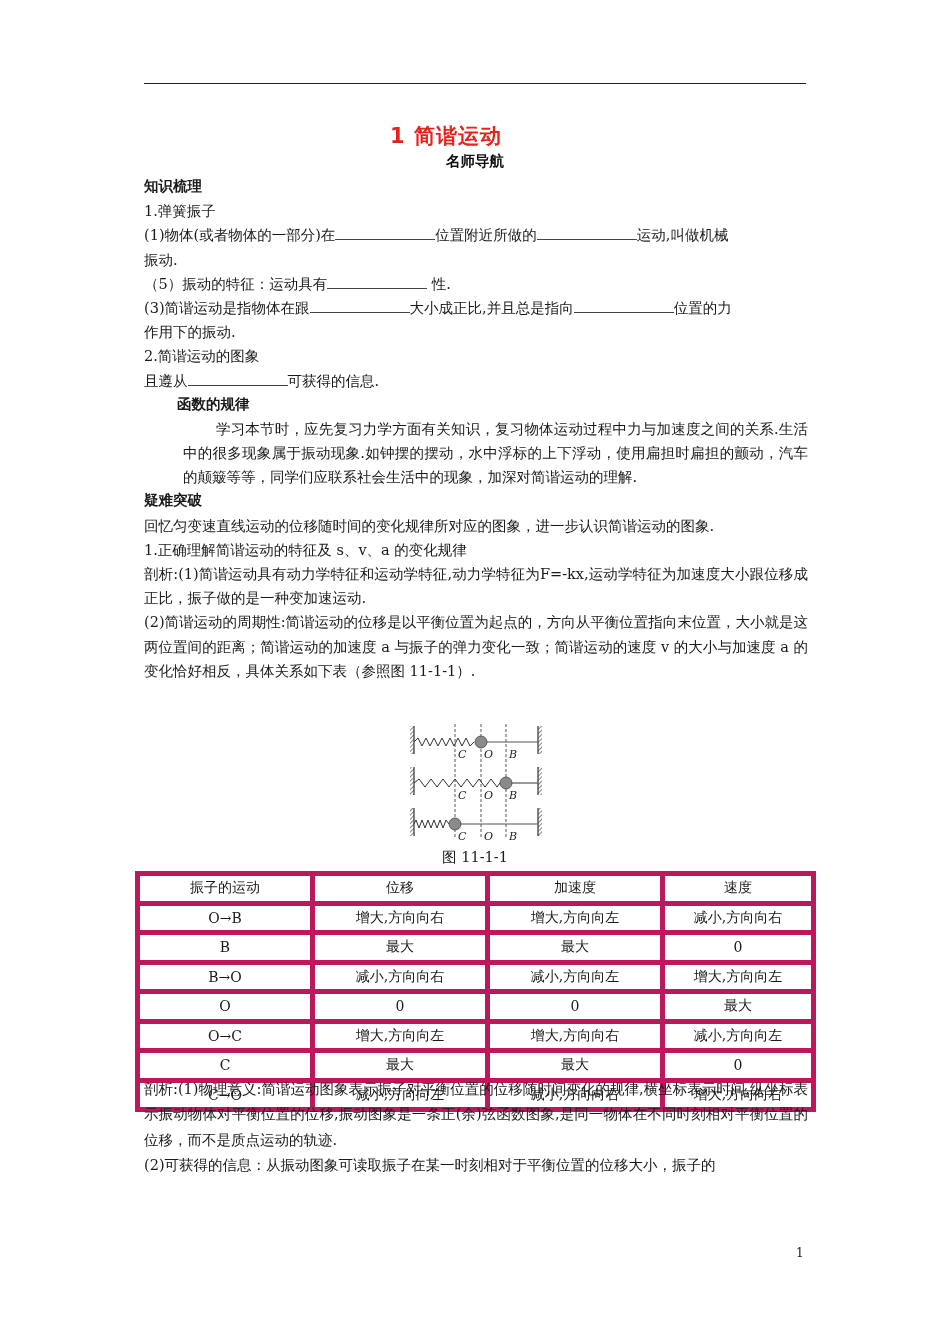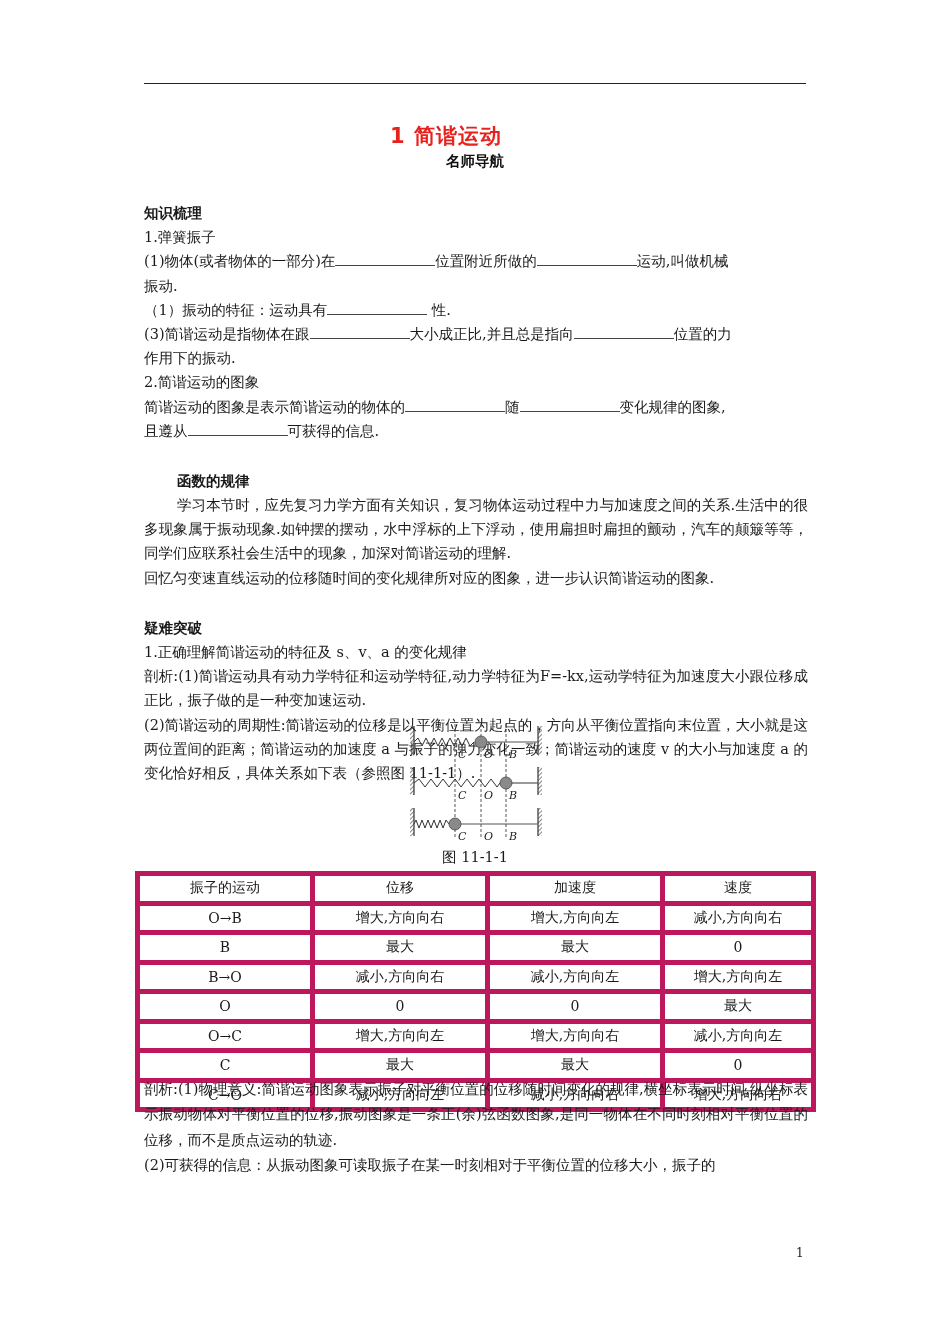--- a/index.html
+++ b/index.html
@@ -10,23 +10,23 @@
   }
   .page { position: absolute; left: 0; top: 0; width: 950px; height: 1344px; }
   .header-rule { position: absolute; left: 144px; top: 83px; width: 662px; height: 0; border-top: 1.5px solid #222; }
   .title { position: absolute; left: 0; width: 892px; top: 122px; text-align: center;
     font-family: "DejaVu Sans", "Liberation Sans", sans-serif; font-weight: bold; font-size: 21px; color: #e8211d; letter-spacing: 1px; }
   .subtitle { position: absolute; left: 0; width: 950px; top: 152px; text-align: center;
     font-family: "DejaVu Sans", "Liberation Sans", sans-serif; font-weight: bold; font-size: 14.5px; color: #111; }
   .content { position: absolute; left: 144px; top: 175px; width: 664px; font-size: 14.5px; line-height: 24.2px; }
   .line { white-space: nowrap; height: 24.2px; overflow: visible; }
   .line.wrap { white-space: normal; height: auto; }
-  .h-bold { font-family: Liberation Serif, serif; font-weight: bold; font-size: 14.5px; margin-top: 26px; }
+  .h-bold { font-family: Liberation Mono, monospace; font-weight: bold; font-size: 14.5px; }
   .indent-h { padding-left: 33px; }
-  .indent-p { text-indent: 33px; }
+  .indent-p { text-indent: 33px; margin-left: 39px; }
   .blank { display: inline-block; border-bottom: 1px solid #444; height: 15px; vertical-align: baseline; }
   .b100 { width: 100px; }
   .justify { text-align: justify; text-align-last: left; }
   .figure { position: absolute; left: 405px; top: 722px; width: 140px; height: 120px; }
   .fig-caption { position: absolute; left: 0; width: 950px; top: 848px; text-align: center; font-size: 14.5px; }
   table.motion { position: absolute; left: 135px; top: 871px; width: 681px; border-collapse: collapse; font-size: 14px; }
   table.motion td, table.motion th { border: 5px solid #be185d; height: 24.5px; padding: 0; text-align: center; font-weight: normal; }
   table.motion th:nth-child(1), table.motion td:nth-child(1) { width: 170px; }
   table.motion th:nth-child(2), table.motion td:nth-child(2) { width: 170px; }
   table.motion th:nth-child(3), table.motion td:nth-child(3) { width: 170px; }
@@ -43,39 +43,36 @@
   <div class="subtitle">名师导航</div>
 
   <div class="content">
     <div class="line h-bold">知识梳理</div>
     <div class="line">1.弹簧振子</div>
     <div class="line">
       <span>(1)物体(或者物体的一部分)在</span><span class="blank b100"></span><span>位置附近所做的</span><span class="blank b100"></span><span>运动,叫做机械</span>
     </div>
     <div class="line">振动.</div>
     <div class="line">
-      <span>（1）振动的特征：运动具有</span><span class="blank b100"></span><span> 性.</span>
+      <span>（5）振动的特征：运动具有</span><span class="blank b100"></span><span> 性.</span>
     </div>
     <div class="line">
       <span>(3)简谐运动是指物体在跟</span><span class="blank b100"></span><span>大小成正比,并且总是指向</span><span class="blank b100"></span><span>位置的力</span>
     </div>
     <div class="line">作用下的振动.</div>
     <div class="line">2.简谐运动的图象</div>
     <div class="line">
-      <span>简谐运动的图象是表示简谐运动的物体的</span><span class="blank b100"></span><span>随</span><span class="blank b100"></span><span>变化规律的图象,</span>
-    </div>
-    <div class="line">
       <span>且遵从</span><span class="blank b100"></span><span>可获得的信息.</span>
     </div>
 
     <div class="line h-bold indent-h">函数的规律</div>
     <div class="line wrap justify indent-p">学习本节时，应先复习力学方面有关知识，复习物体运动过程中力与加速度之间的关系.生活中的很多现象属于振动现象.如钟摆的摆动，水中浮标的上下浮动，使用扁担时扁担的颤动，汽车的颠簸等等，同学们应联系社会生活中的现象，加深对简谐运动的理解.</div>
+    <div class="line h-bold">疑难突破</div>
+
     <div class="line wrap">回忆匀变速直线运动的位移随时间的变化规律所对应的图象，进一步认识简谐运动的图象.</div>
-
-    <div class="line h-bold">疑难突破</div>
     <div class="line">1.正确理解简谐运动的特征及 s、v、a 的变化规律</div>
     <div class="line wrap justify">剖析:(1)简谐运动具有动力学特征和运动学特征,动力学特征为F=-kx,运动学特征为加速度大小跟位移成正比，振子做的是一种变加速运动.</div>
     <div class="line wrap justify">(2)简谐运动的周期性:简谐运动的位移是以平衡位置为起点的，方向从平衡位置指向末位置，大小就是这两位置间的距离；简谐运动的加速度 a 与振子的弹力变化一致；简谐运动的速度 v 的大小与加速度 a 的变化恰好相反，具体关系如下表（参照图 11-1-1）.</div>
   </div>
 
   <svg class="figure" viewBox="0 0 140 120" width="140" height="120">
     <defs>
       <pattern id="hatch" width="3" height="3" patternUnits="userSpaceOnUse" patternTransform="rotate(45)">
         <line x1="0" y1="0" x2="0" y2="3" stroke="#333" stroke-width="1.2"></line>
       </pattern>

